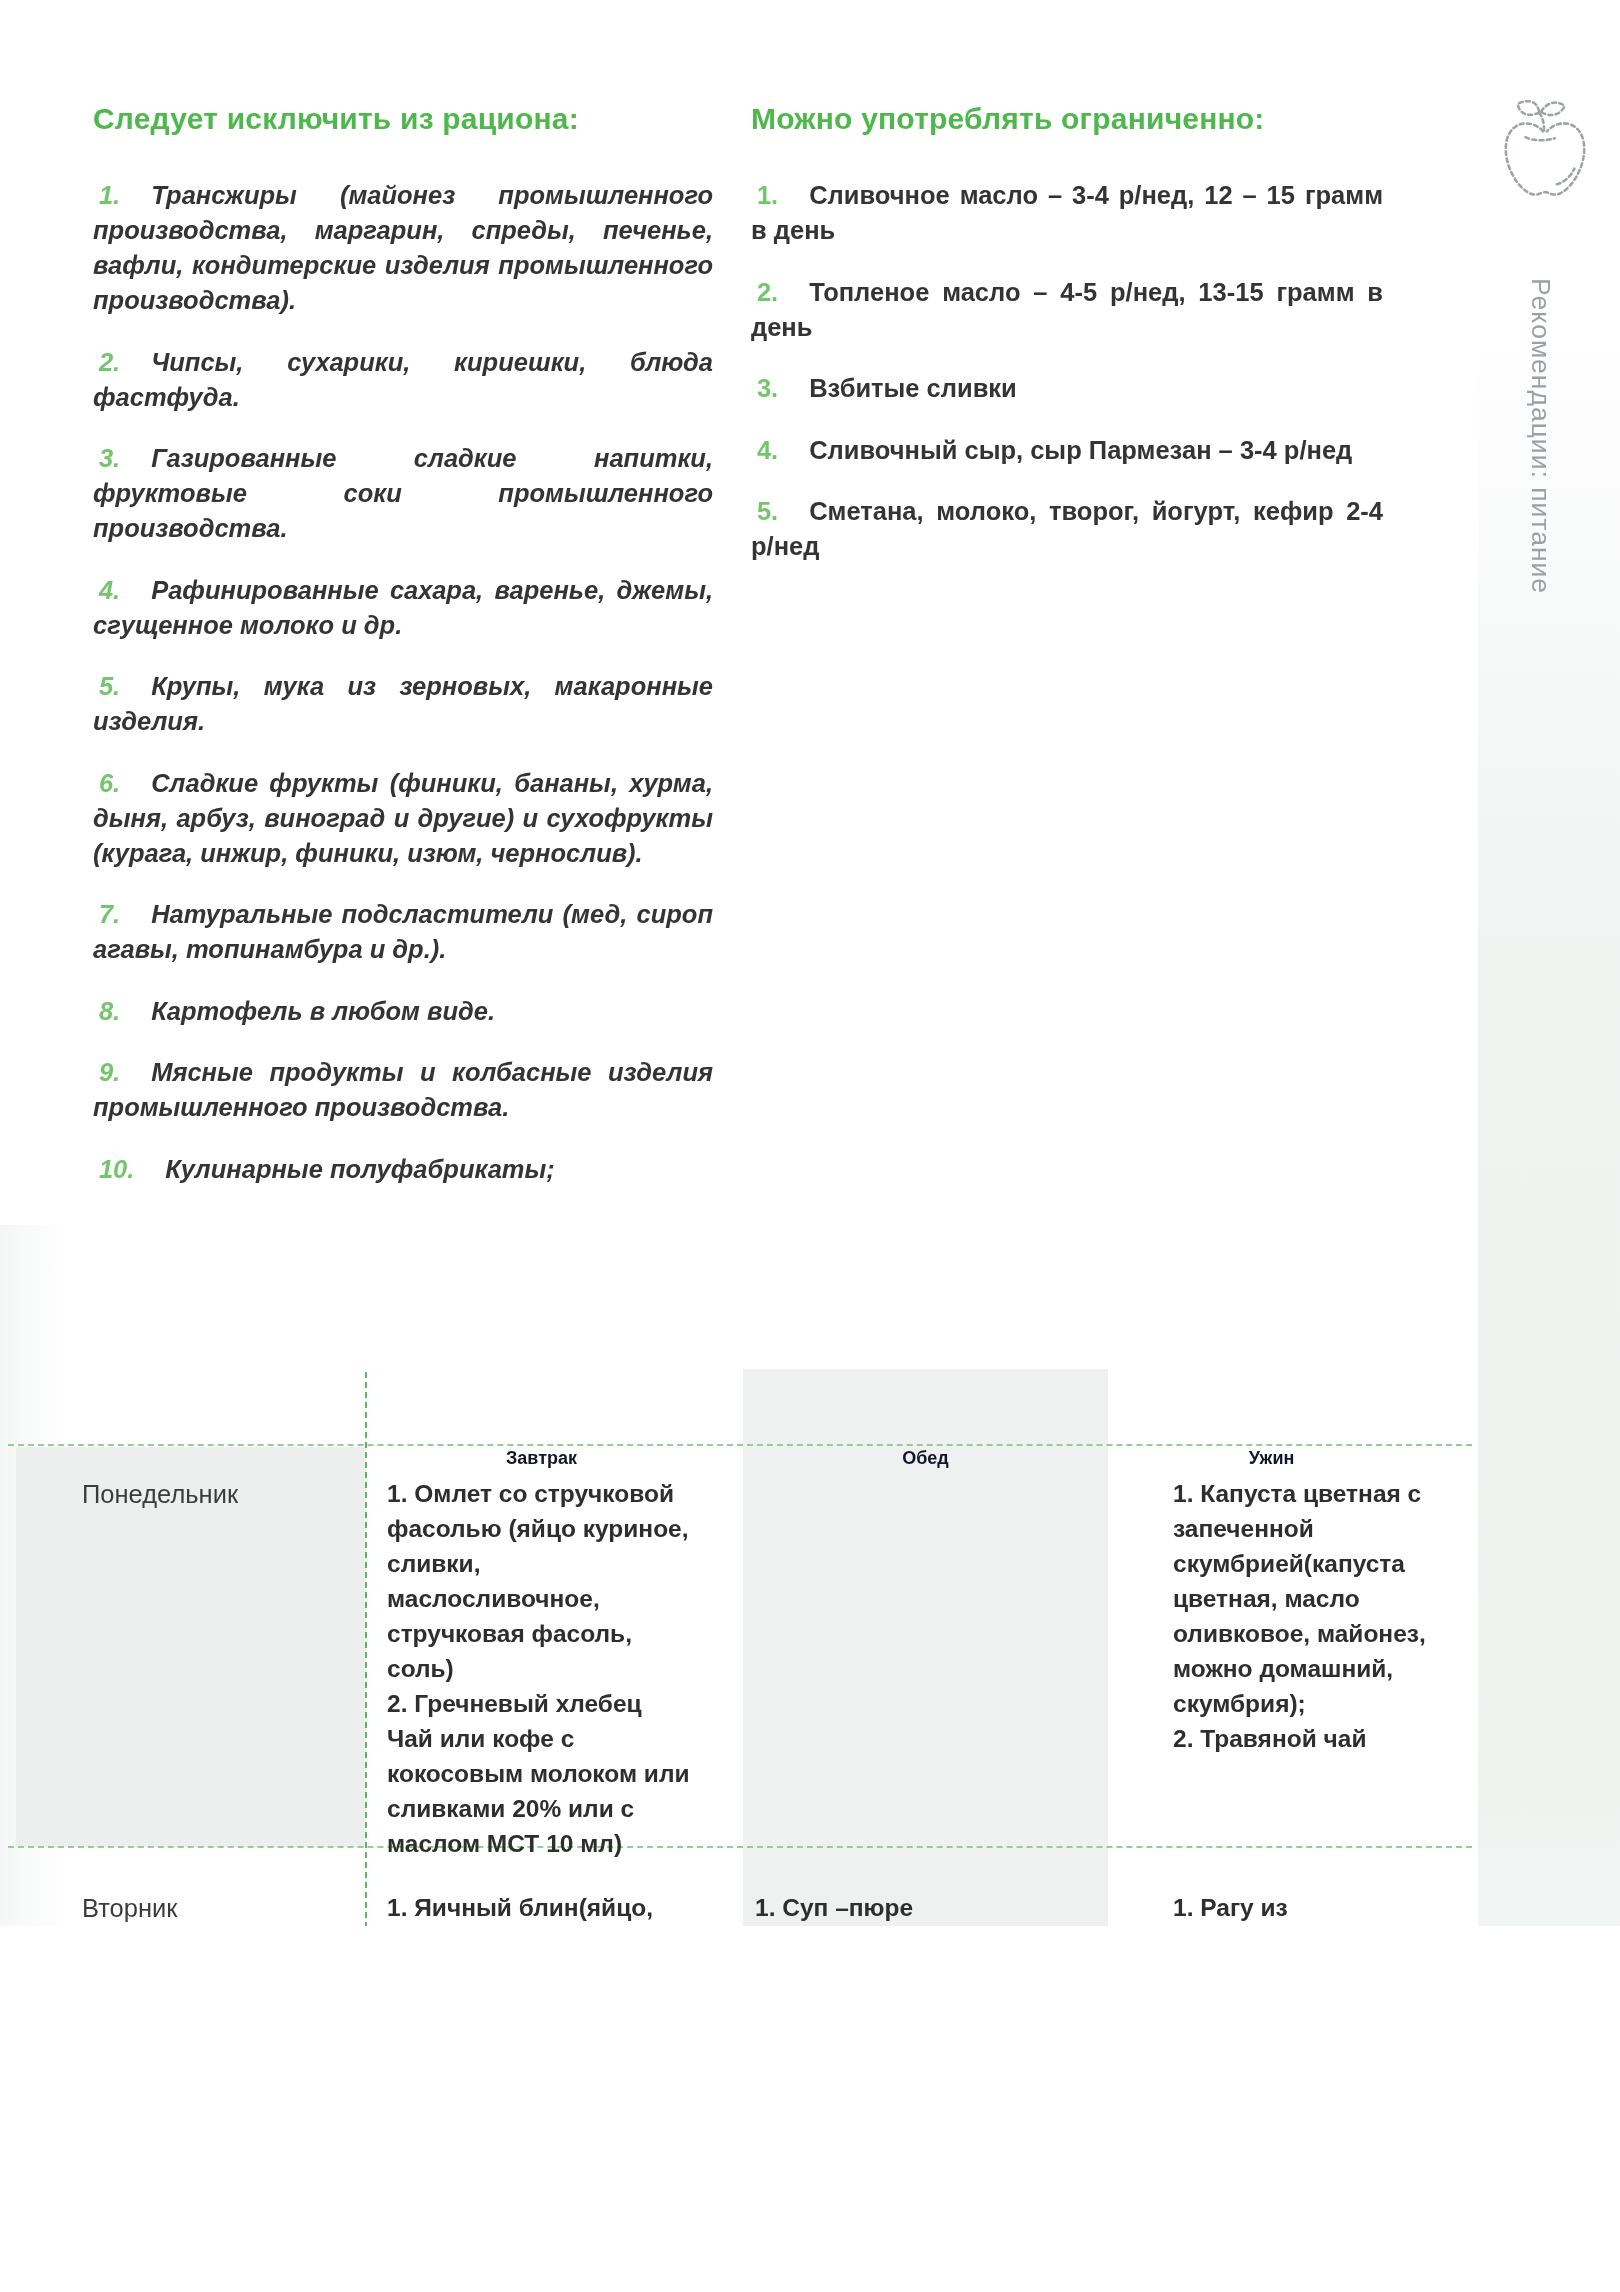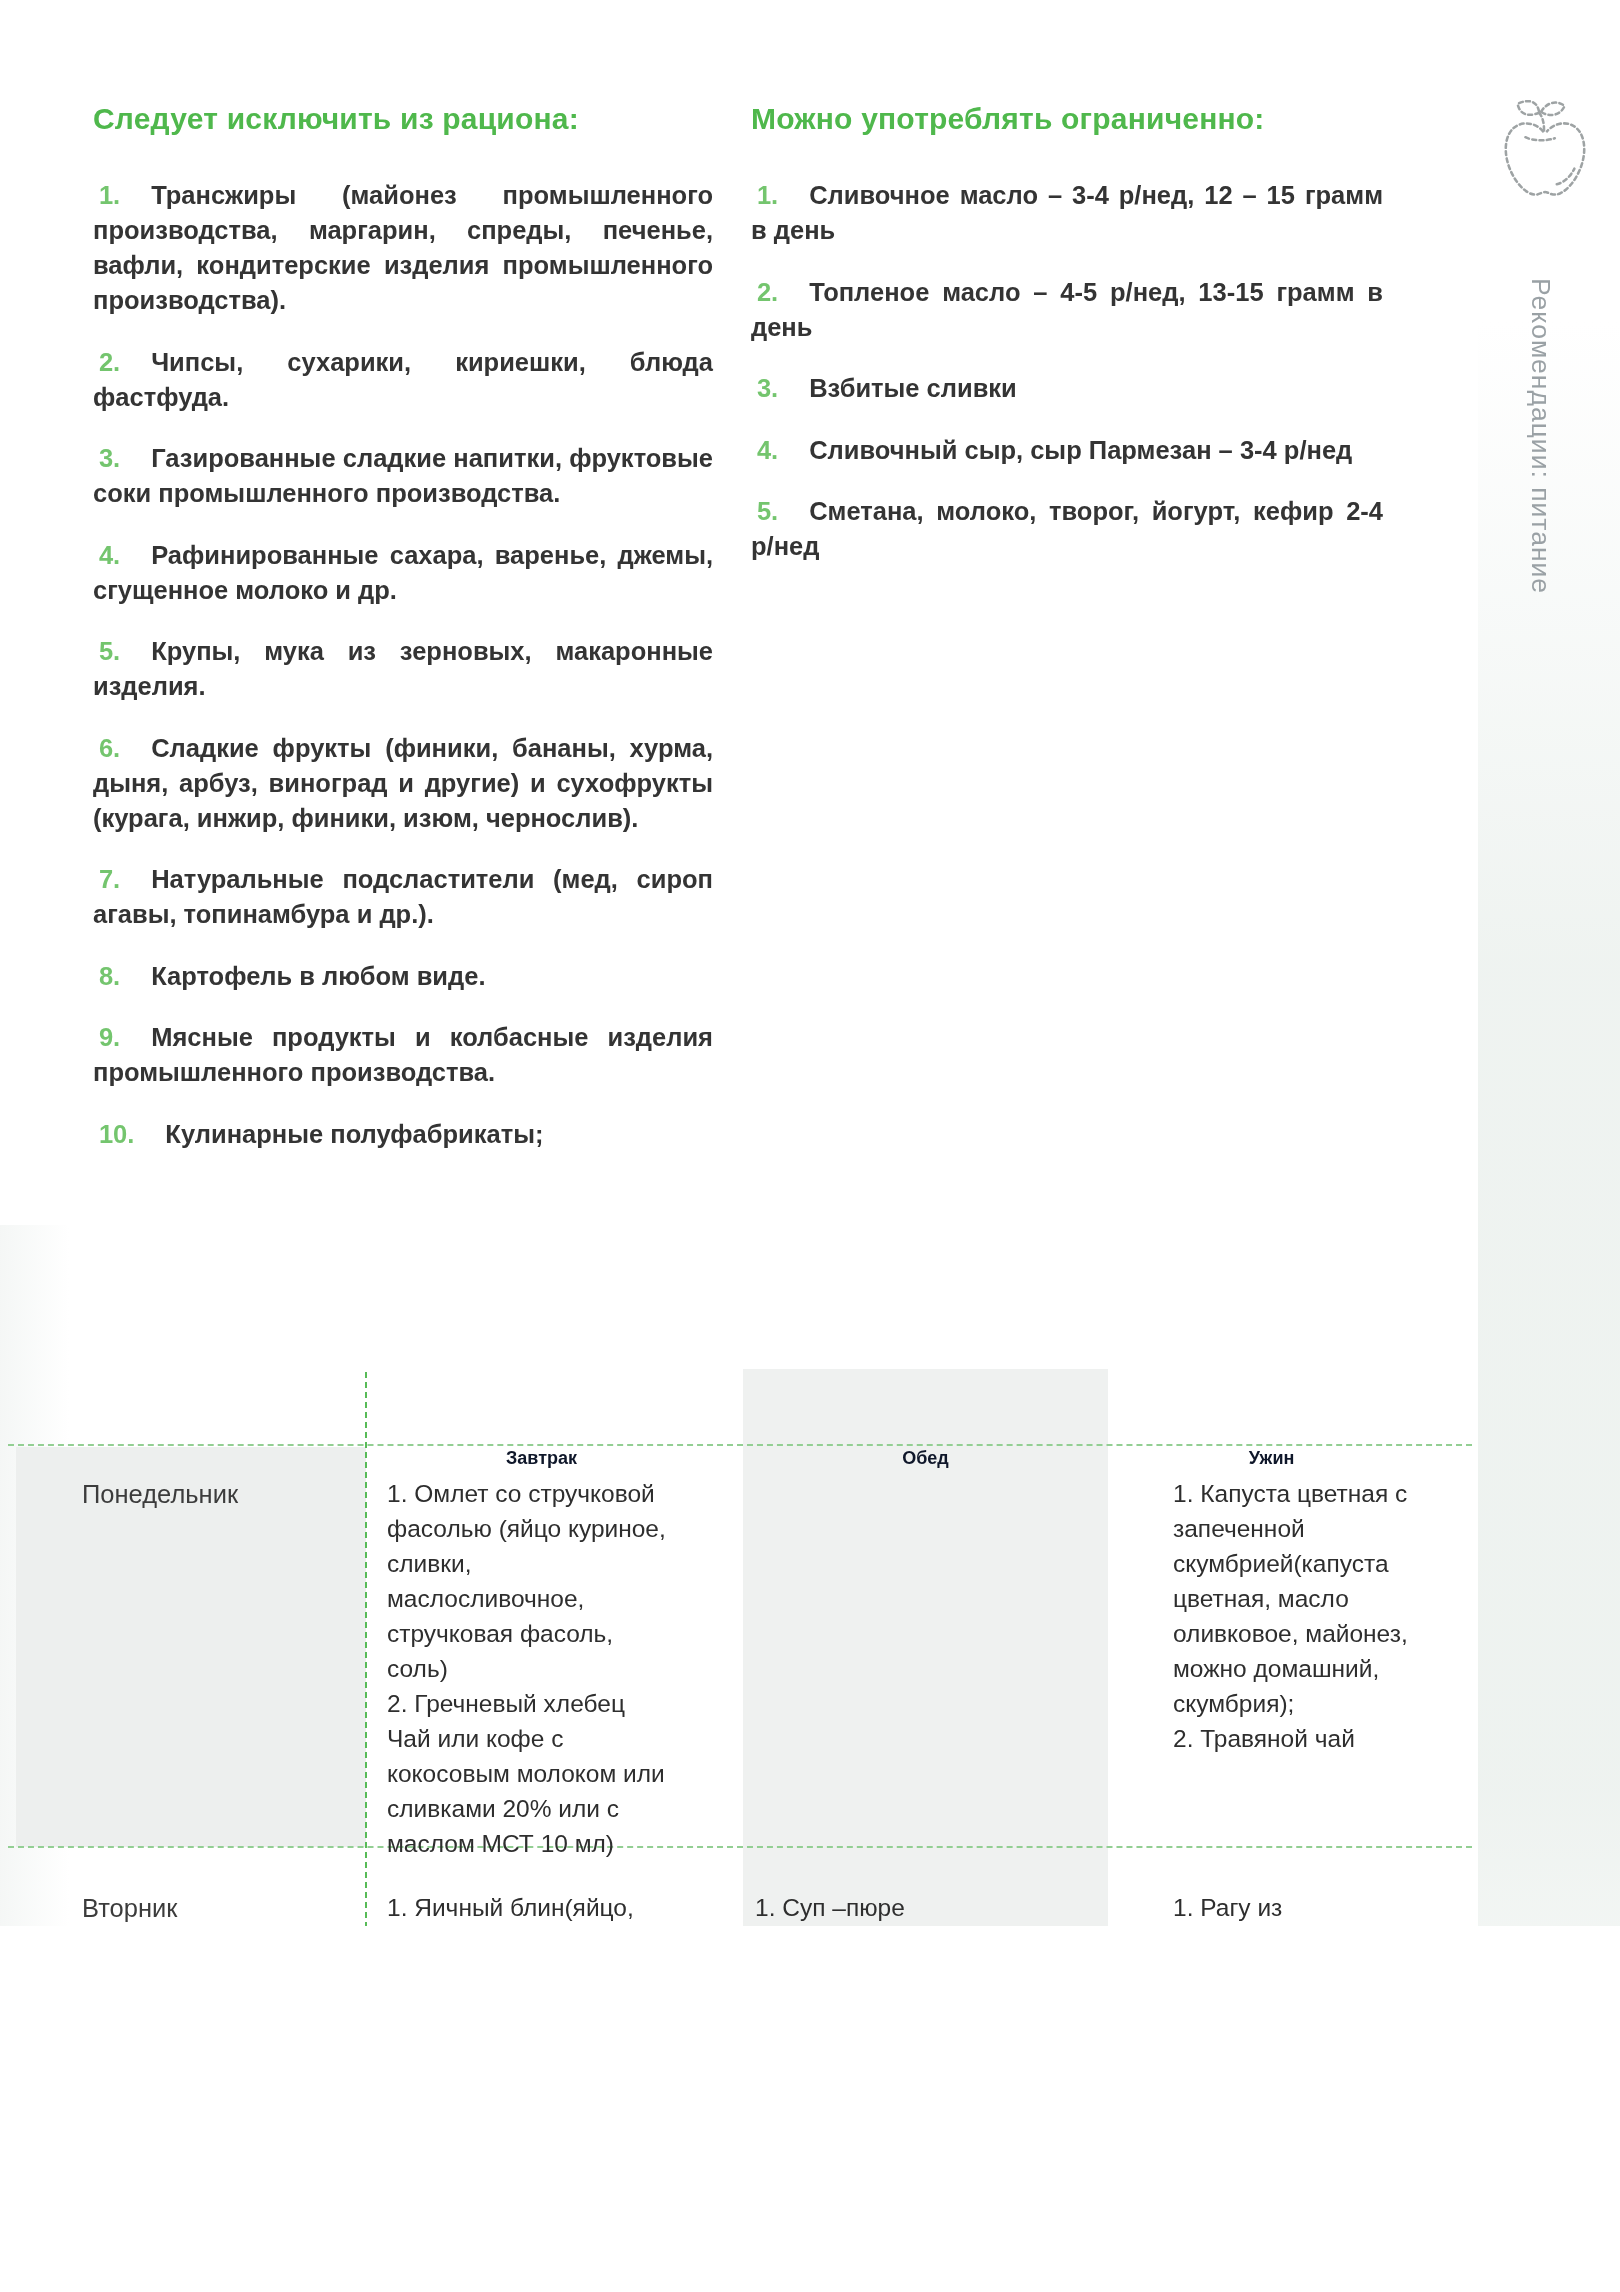--- a/index.html
+++ b/index.html
@@ -12,41 +12,41 @@
     background:linear-gradient(180deg, rgba(238,242,240,0) 0%, rgba(238,242,240,0) 14%,
       rgba(236,241,238,.85) 42%, rgba(236,241,238,.9) 78%, rgba(236,241,238,.25) 96%, rgba(236,241,238,0) 100%);}
   .tint-bottom{position:absolute;left:0;top:2196px;width:1620px;height:97px;pointer-events:none;
     background:linear-gradient(180deg, rgba(238,241,239,0) 0%, rgba(234,238,236,.45) 70%, rgba(230,235,232,.6) 100%);}
   .tint-left{position:absolute;left:0;top:1225px;width:69px;height:1029px;pointer-events:none;
     background:linear-gradient(90deg, rgba(236,240,238,.55) 0%, rgba(236,240,238,0) 100%);}
 
   .green-heading{position:absolute;font-size:30px;font-weight:bold;color:#4fb84c;letter-spacing:0.2px;}
 
   .list-col{position:absolute;top:178px;}
-  .col-excluded{left:93px;width:620px;}
+  .col-excluded{left:93px;width:620px;font-style:italic;}
   .col-limited{left:751px;width:632px;}
   .li{margin:0 0 26.5px 0;font-size:25.5px;line-height:35px;font-weight:bold;color:#343434;
       text-align:justify;text-indent:5.9px;}
   .li .num{color:#74c56e;margin-right:31px;}
 
   
   .side-label{position:absolute;left:1525px;top:278px;writing-mode:vertical-rl;
     font-size:26.5px;color:#9aa1a5;letter-spacing:1px;font-weight:400;}
   .apple{position:absolute;left:1496px;top:94px;width:98px;height:108px;}
 
   
   .band-obed{position:absolute;left:743px;top:1369px;width:365px;height:809px;background:#eff1f0;}
   .band-monday{position:absolute;left:15.7px;top:1447px;width:350px;height:400px;background:#edefee;}
   .v-dash{position:absolute;left:365px;top:1372px;height:806px;width:0;border-left:2px dashed #58bb58;}
   .h-dash{position:absolute;left:7.8px;width:1464px;height:0;border-top:2px dashed #93cf93;}
   .h-dash.r1{top:1444px;} .h-dash.r2{top:1846px;}
   .th{position:absolute;top:1448px;font-size:18px;font-weight:bold;color:#0f172a;text-align:center;}
   .th.c1{left:387px;width:309px;} .th.c2{left:743px;width:365px;} .th.c3{left:1117px;width:309px;}
   .day{position:absolute;left:82px;width:274px;font-size:25.5px;font-weight:normal;color:#3c3c3c;}
-  .cell{position:absolute;font-size:24.5px;line-height:35px;font-weight:normal;color:#2e2e2e;white-space:pre-line;}
+  .cell{position:absolute;font-size:24.5px;line-height:35px;font-weight:bold;color:#2e2e2e;white-space:pre-line;}
   .row1{top:1476px;} .row2{top:1890px;}
   .cb{left:387px;width:323px;} .cl{left:755px;width:333px;} .cd{left:1125px;width:304px;margin-left:48px;}
   .day.row1{top:1480px;} .day.row2{top:1894px;}
 
   
   .footer-art{position:absolute;left:0;top:2202px;width:1620px;height:90px;}
   .page-num{position:absolute;left:751px;top:2223px;width:118px;text-align:center;
     font-size:51px;font-weight:bold;color:#b9bcbb;letter-spacing:2px;}
 </style>
 </head>

